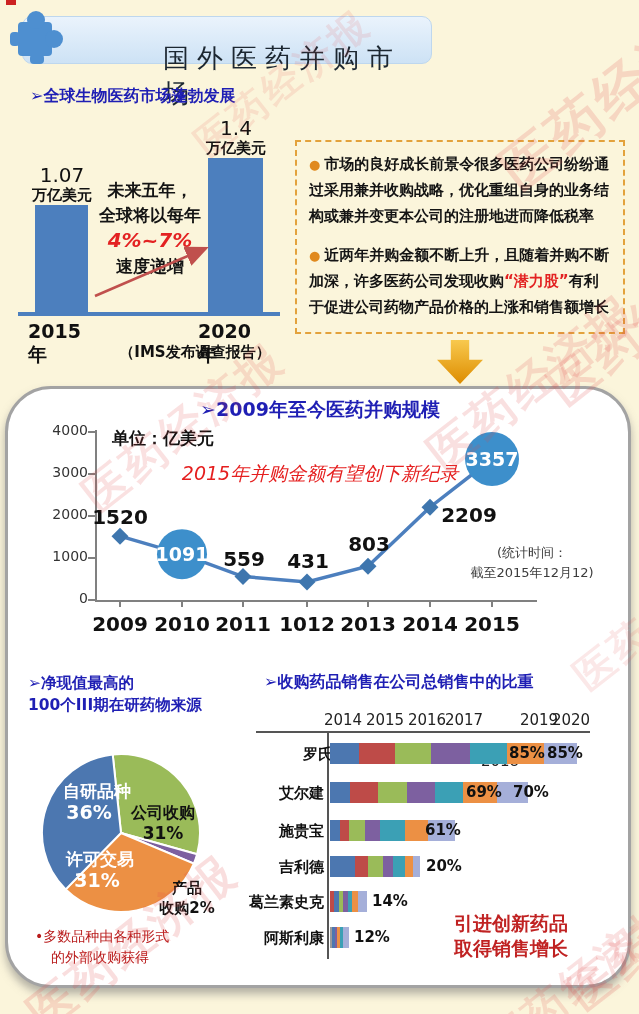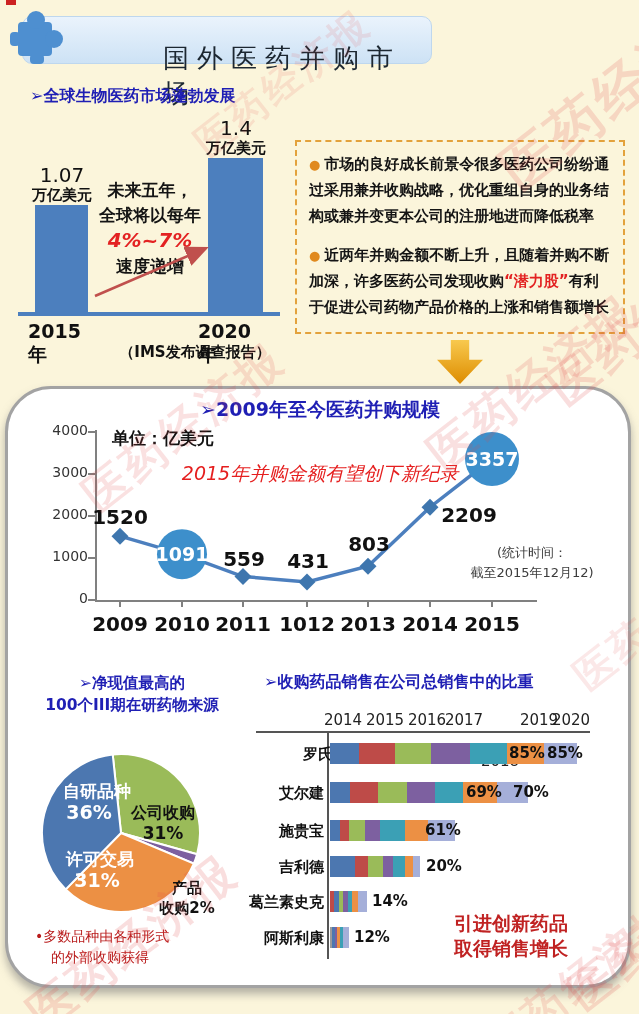--- a/index.html
+++ b/index.html
@@ -161,21 +161,21 @@
       <text x="397" y="46.00599999999997" text-anchor="middle" font-size="19" font-weight="bold" fill="#fff" font-family="DejaVu Sans,sans-serif">3357</text>
     </svg>
   <div id="lc-labels">
       <div class="vlabel" style="left:88px;top:505.15999999999997px;width:64px;">1520</div>
       <div class="vlabel" style="left:212px;top:546.522px;width:64px;">559</div>
       <div class="vlabel" style="left:276px;top:548.898px;width:64px;">431</div>
       <div class="vlabel" style="left:337px;top:532.274px;width:64px;">803</div>
       <div class="vlabel" style="left:437px;top:503.222px;width:64px;">2209</div>
     </div>
 
-  <div class="abs h-blue" style="left:28px;top:672px;width:208px;text-align:center;font-size:15.5px;line-height:1.45;">
+  <div class="abs h-blue" style="left:28px;top:672px;width:208px;font-size:15.5px;line-height:1.45;">
     <span>➢净现值最高的</span><br>
     <span>100个III期在研药物来源</span>
   </div>
   <svg id="pie-svg" class="abs" style="left:40px;top:752px;" width="162" height="162" viewBox="0 0 162 162">
       <path d="M81,81 L72.7,2.4 A79,79 0 0 1 157.1,102.2 Z" fill="#9ABB59" stroke="#fff" stroke-width="2"></path>
       <path d="M81,81 L157.1,102.2 A79,79 0 0 1 153.8,111.6 Z" fill="#7D60A0" stroke="#fff" stroke-width="2"></path>
       <path d="M81,81 L153.8,111.6 A79,79 0 0 1 25.7,137.4 Z" fill="#EC9044" stroke="#fff" stroke-width="2"></path>
       <path d="M81,81 L25.7,137.4 A79,79 0 0 1 72.7,2.4 Z" fill="#4C77B0" stroke="#fff" stroke-width="2"></path>
     </svg>
   <div class="plabel white" style="left:52px;top:780px;width:90px;font-size:17px;">自研品种</div>

